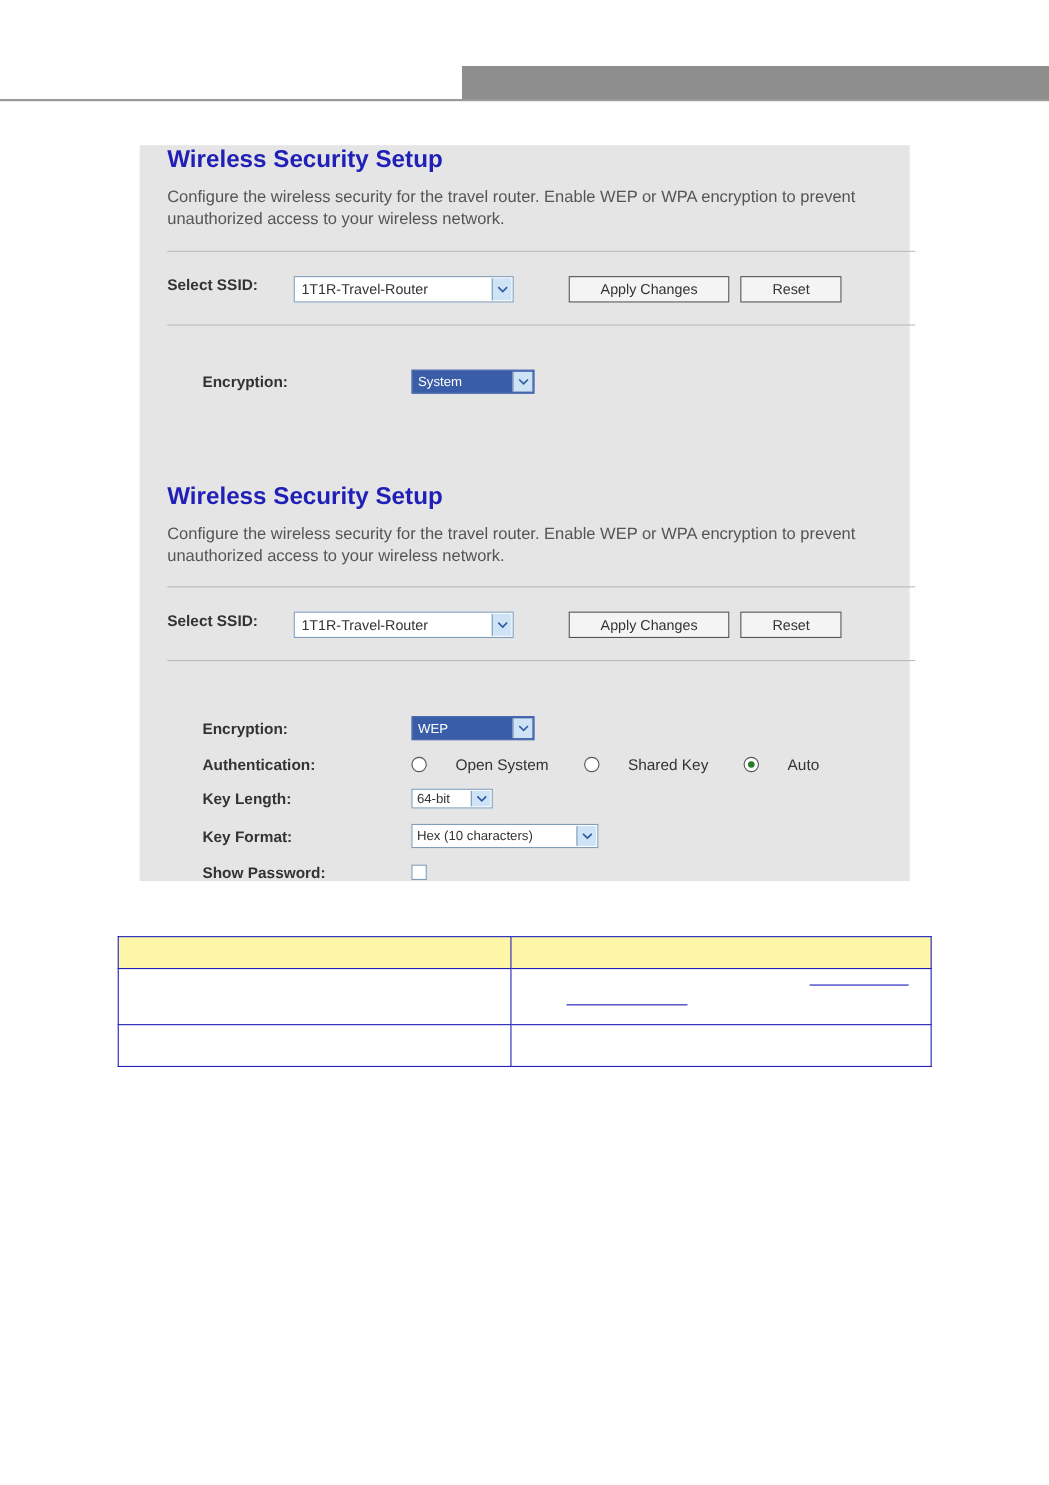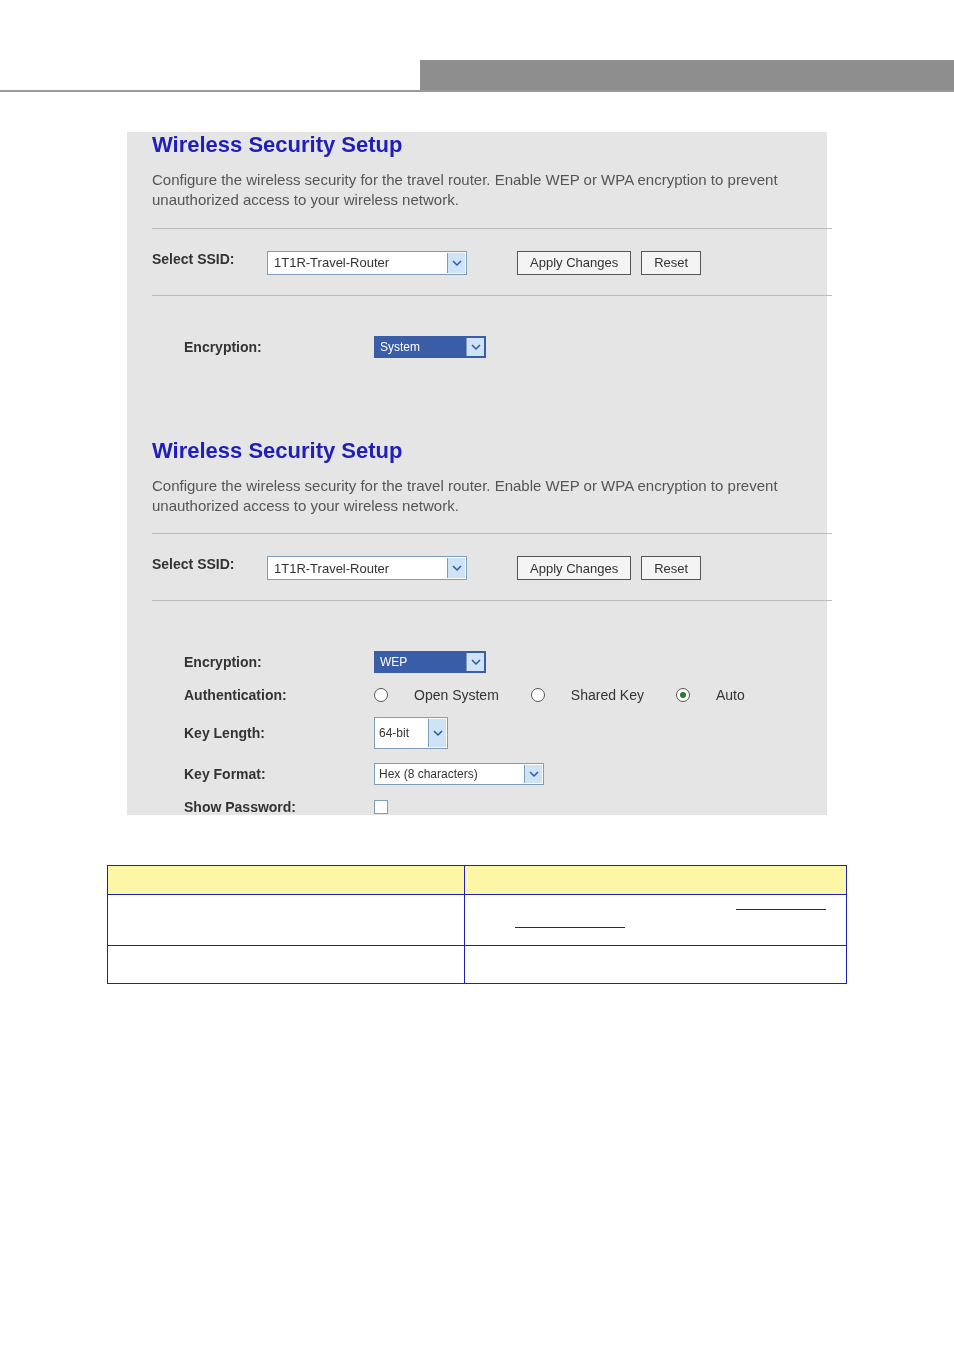--- a/index.html
+++ b/index.html
@@ -71,21 +71,21 @@
     position:absolute; right:1px; top:1px; bottom:1px;
     width:18px; background:#cfe3f7;
     border-left:1px solid #7f9db9;
     display:flex; align-items:center; justify-content:center;
   }
   .arrow svg { width:10px; height:10px; }
 
   .btn {
     display:inline-flex; align-items:center; justify-content:center;
     height:24px; border:1px solid #555; background:#f4f4f4;
-    font-size:13px; padding:0 12px; margin-left:10px;
+    font-size:13px; padding:0 28px; margin-left:10px;
     cursor:pointer;
   }
 
   .form-area { padding: 40px 0 0 32px; }
   .form-row {
     display:flex; align-items:center;
     margin-bottom: 14px;
   }
   .form-row .flabel { font-weight:bold; width:190px; }
 
@@ -93,21 +93,21 @@
     width:112px; height:22px; position:relative;
     border:1px solid #3a5da8; display:flex; align-items:center;
   }
   .enc-select .val {
     background:#3a5da8; color:#fff; height:100%;
     flex:1; display:flex; align-items:center; padding-left:4px;
     font-size:12px; border:1px solid #3a5da8;
   }
 
   .kl-select {
-    width:74px; height:32px; position:relative;
+    width:74px; height:18px; position:relative;
     border:1px solid #7f9db9;
     display:flex; align-items:center;
     font-size:12px; padding-left:4px; background:#fff;
   }
   .kf-select {
     width:170px; height:22px; position:relative;
     border:1px solid #7f9db9;
     display:flex; align-items:center;
     font-size:12px; padding-left:4px; background:#fff;
   }
@@ -243,21 +243,21 @@
             <svg viewBox="0 0 10 10">
                 <path d="M1 3 L5 7 L9 3" fill="none" stroke="#2b5aa0" stroke-width="1.5"></path>
               </svg>
           </span>
         </div>
       </div>
 
       <div class="form-row">
         <div class="flabel">Key Format:</div>
         <div class="kf-select">
-          <span>Hex (8 characters)</span>
+          <span>Hex (10 characters)</span>
           <span class="arrow">
             <svg viewBox="0 0 10 10">
                 <path d="M1 3 L5 7 L9 3" fill="none" stroke="#2b5aa0" stroke-width="1.5"></path>
               </svg>
           </span>
         </div>
       </div>
 
 
       <div class="form-row">

